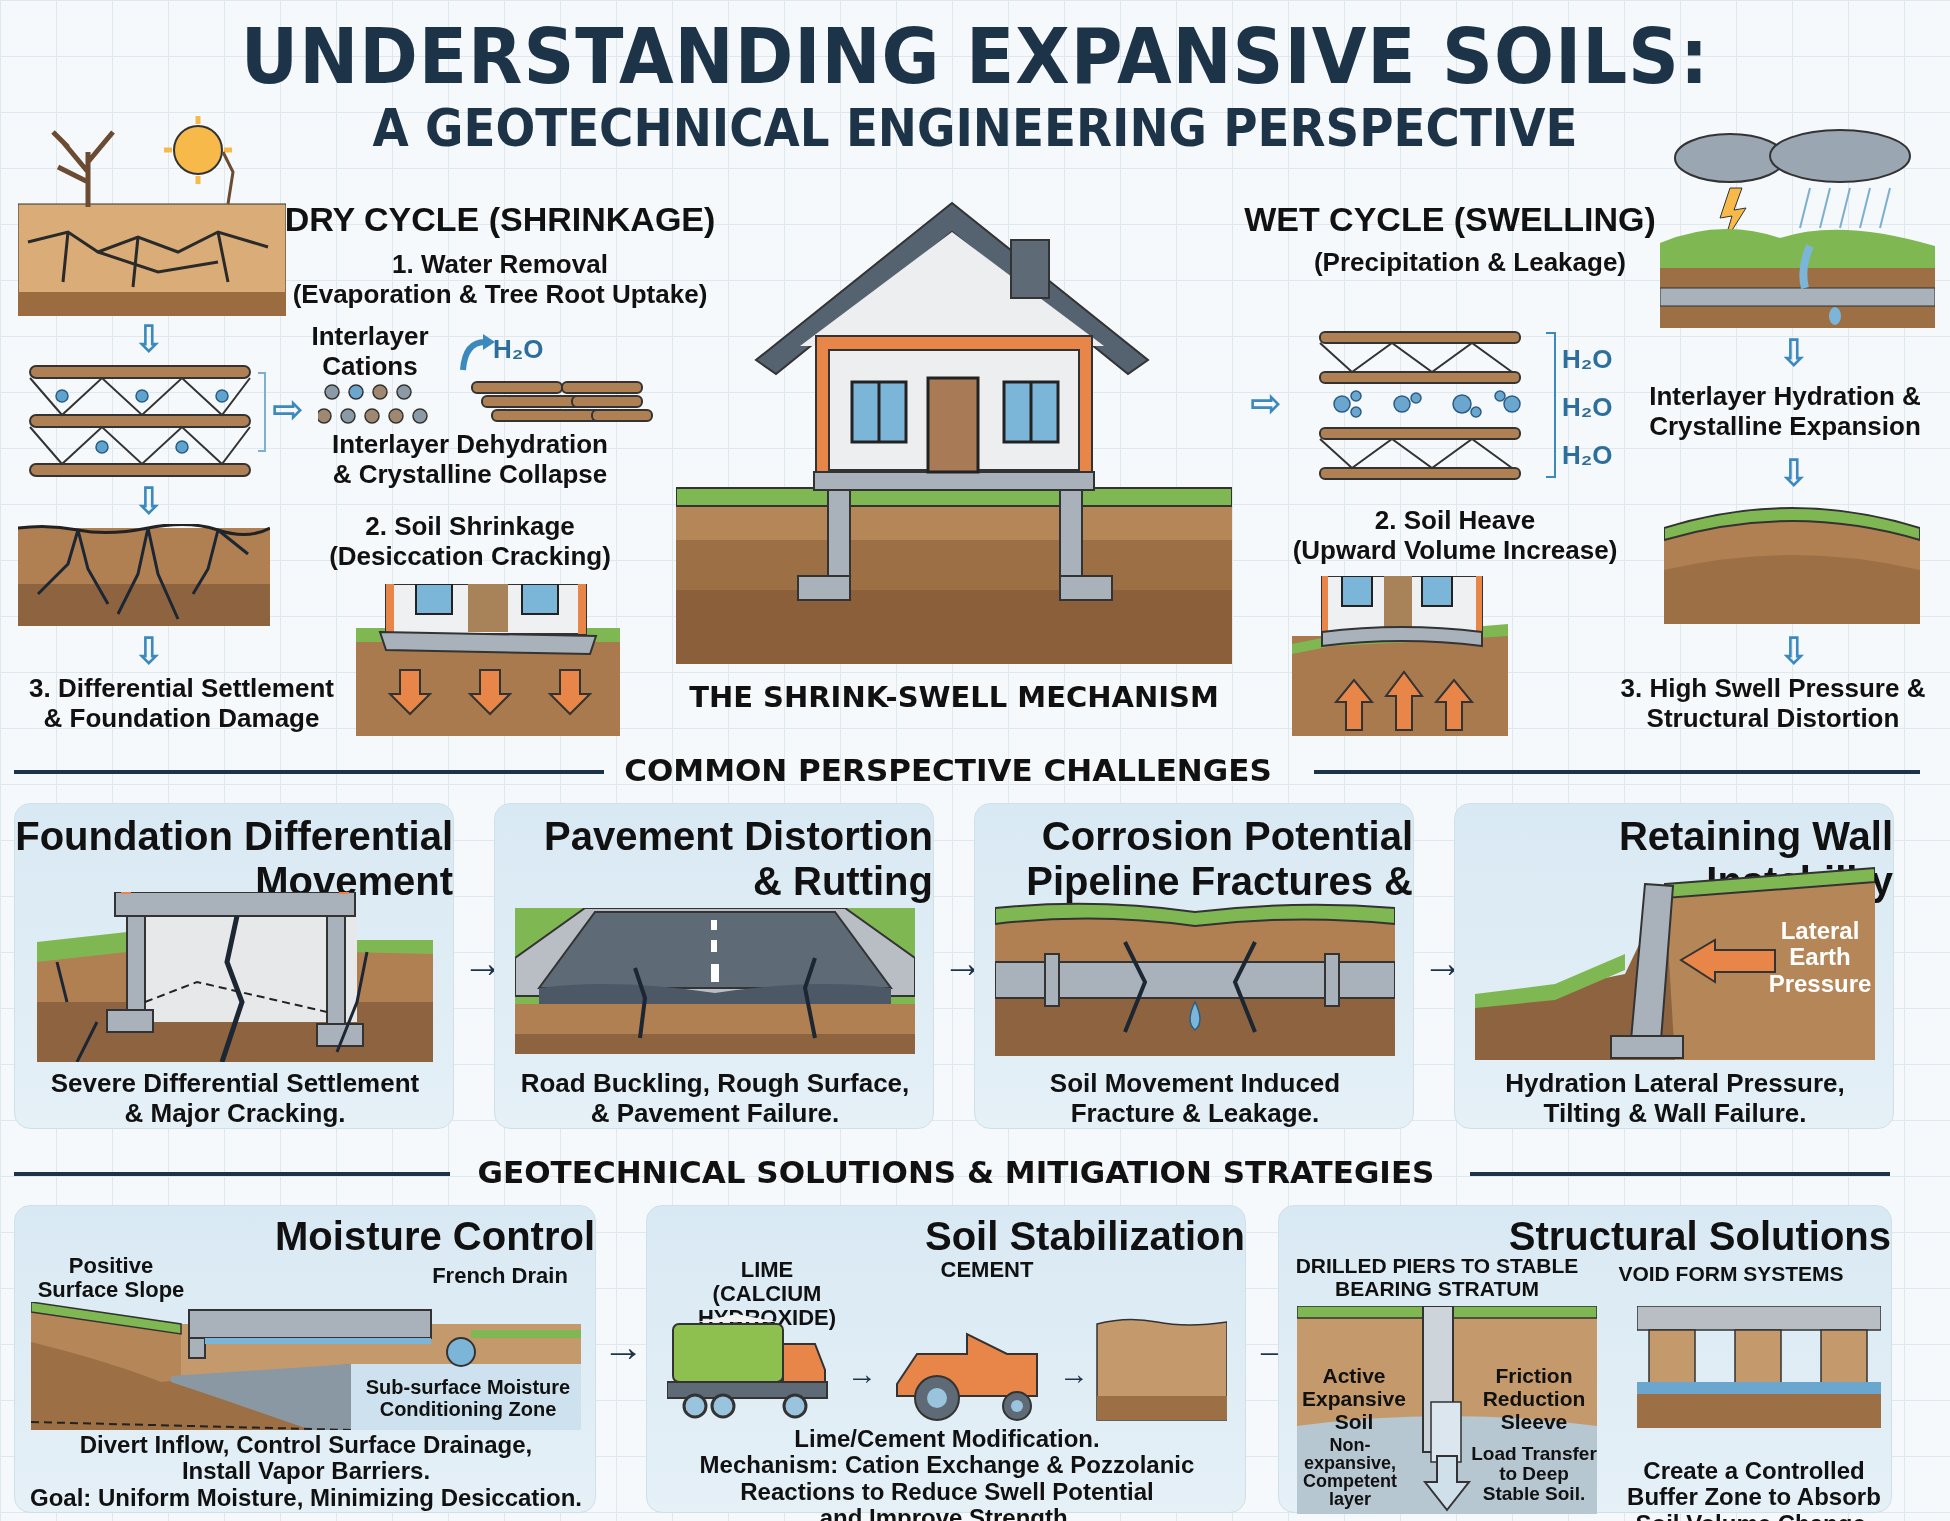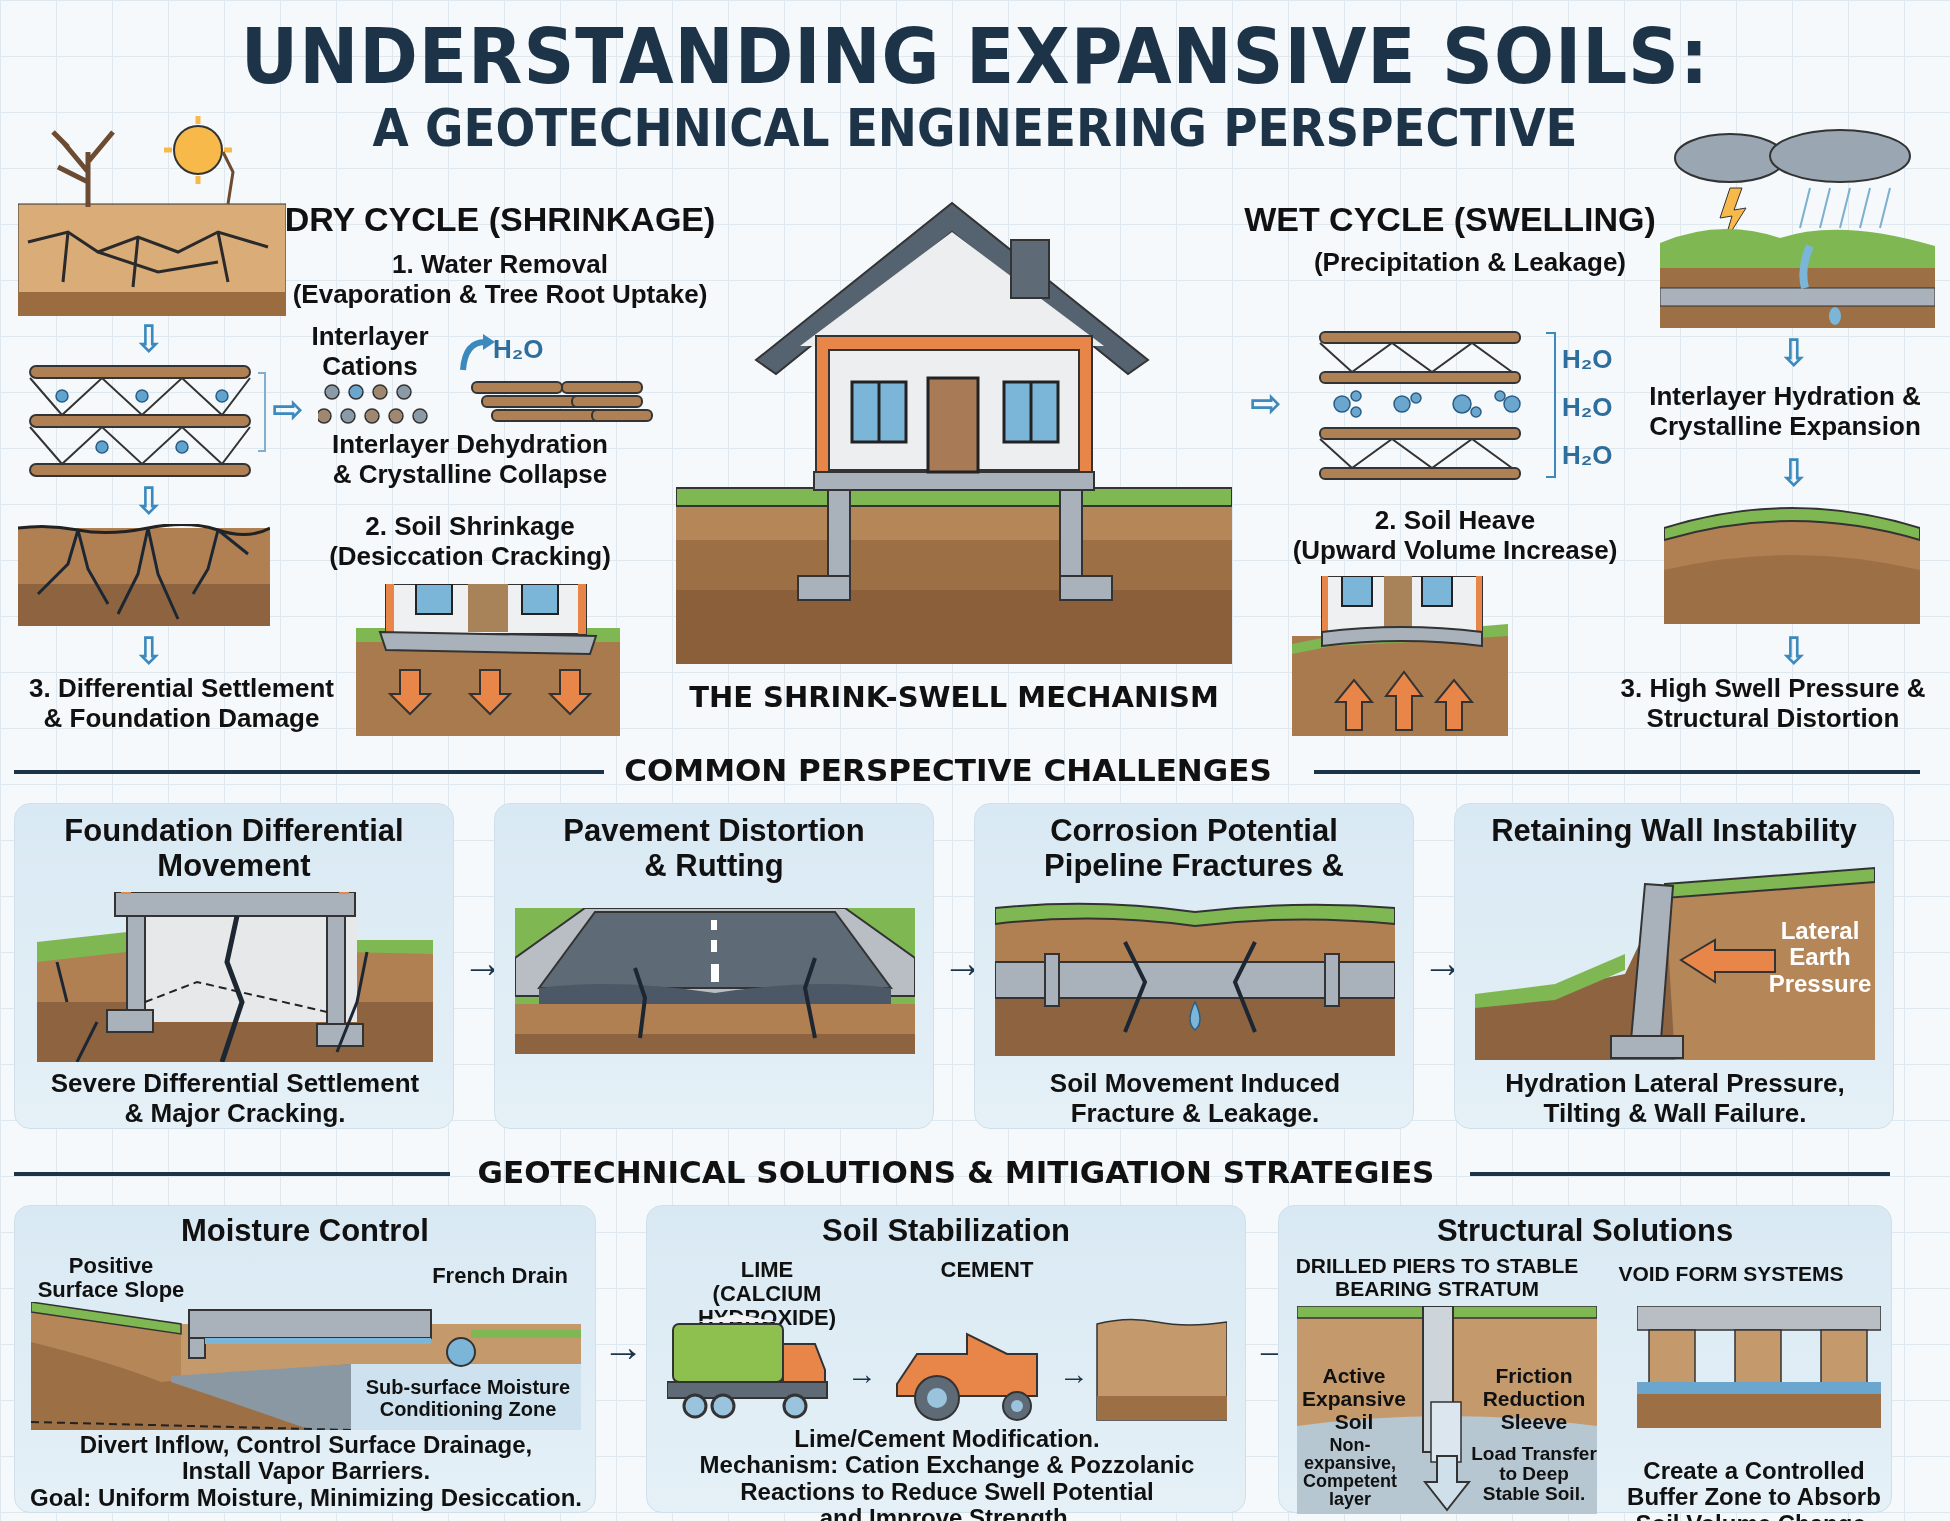--- a/index.html
+++ b/index.html
@@ -30,21 +30,21 @@
   .lbl-sm { font-weight: bold; font-size: 22px; text-align: center; line-height: 1.1; }
   .mech { font-family: "DejaVu Sans", sans-serif; font-weight: bold; font-size: 29px; }
   .arrow-blue { color: #3b89bd; font-size: 38px; font-weight: bold; line-height: 1; }
   .h2o { color: #2d6e9c; font-weight: bold; font-size: 26px; }
   .section-bar { height: 4px; background: #1d3347; }
   .section-title { font-family: "DejaVu Sans", sans-serif; font-weight: bold; font-size: 31px; white-space: nowrap; }
   .card {
     background: linear-gradient(180deg, #d9e9f3, #e5f0f7);
     border-radius: 16px; border: 1px solid #cfe0ea;
   }
-  .card-title { font-weight: bold; font-size: 31px; text-align: center; line-height: 1.12; }
+  .card-title { font-weight: bold; font-size: 40px; text-align: right; line-height: 1.12; }
   .card-desc { font-weight: bold; font-size: 26px; text-align: center; line-height: 1.16; }
   .flow-arrow { font-size: 42px; color: #1d3347; font-weight: bold; line-height: 1; }
   svg { display: block; }
 </style>
 </head>
 <body>
 
 <div class="abs title1">UNDERSTANDING EXPANSIVE SOILS:</div>
 <div class="abs title2">A GEOTECHNICAL ENGINEERING PERSPECTIVE</div>
 
@@ -344,20 +344,24 @@
       <path d="M24 80 Q 100 70 200 85 Q 300 70 376 80 L376 96 L24 96 Z" fill="#4c5865"></path>
       <g fill="#fff">
           <rect x="196" y="12" width="6" height="10"></rect>
           <rect x="196" y="32" width="6" height="12"></rect>
           <rect x="196" y="56" width="8" height="18"></rect>
         </g>
       <rect x="0" y="96" width="400" height="50" fill="#b07f52"></rect>
       <rect x="0" y="126" width="400" height="20" fill="#8e6440"></rect>
       <path d="M120 60 L130 90 L125 130 M300 50 L290 80 L300 130" stroke="#1c2733" stroke-width="4" fill="none"></path>
     </svg>
+  </div>
+  <div class="card-desc abs" style="left:0;top:264px;width:440px;">
+    <div>Road Buckling, Rough Surface,</div>
+    <div>&amp; Pavement Failure.</div>
   </div>
 </div>
 <div class="abs flow-arrow" style="left:942px;top:942px;">→</div>
 
 <div class="abs card" style="left:974px;top:803px;width:440px;height:326px;">
   <div class="card-title" style="margin-top:10px;">
     <div>Corrosion Potential</div>
     <div>Pipeline Fractures &amp;</div>
   </div>
   <div class="abs" style="left:20px;top:98px;width:400px;height:154px;">

